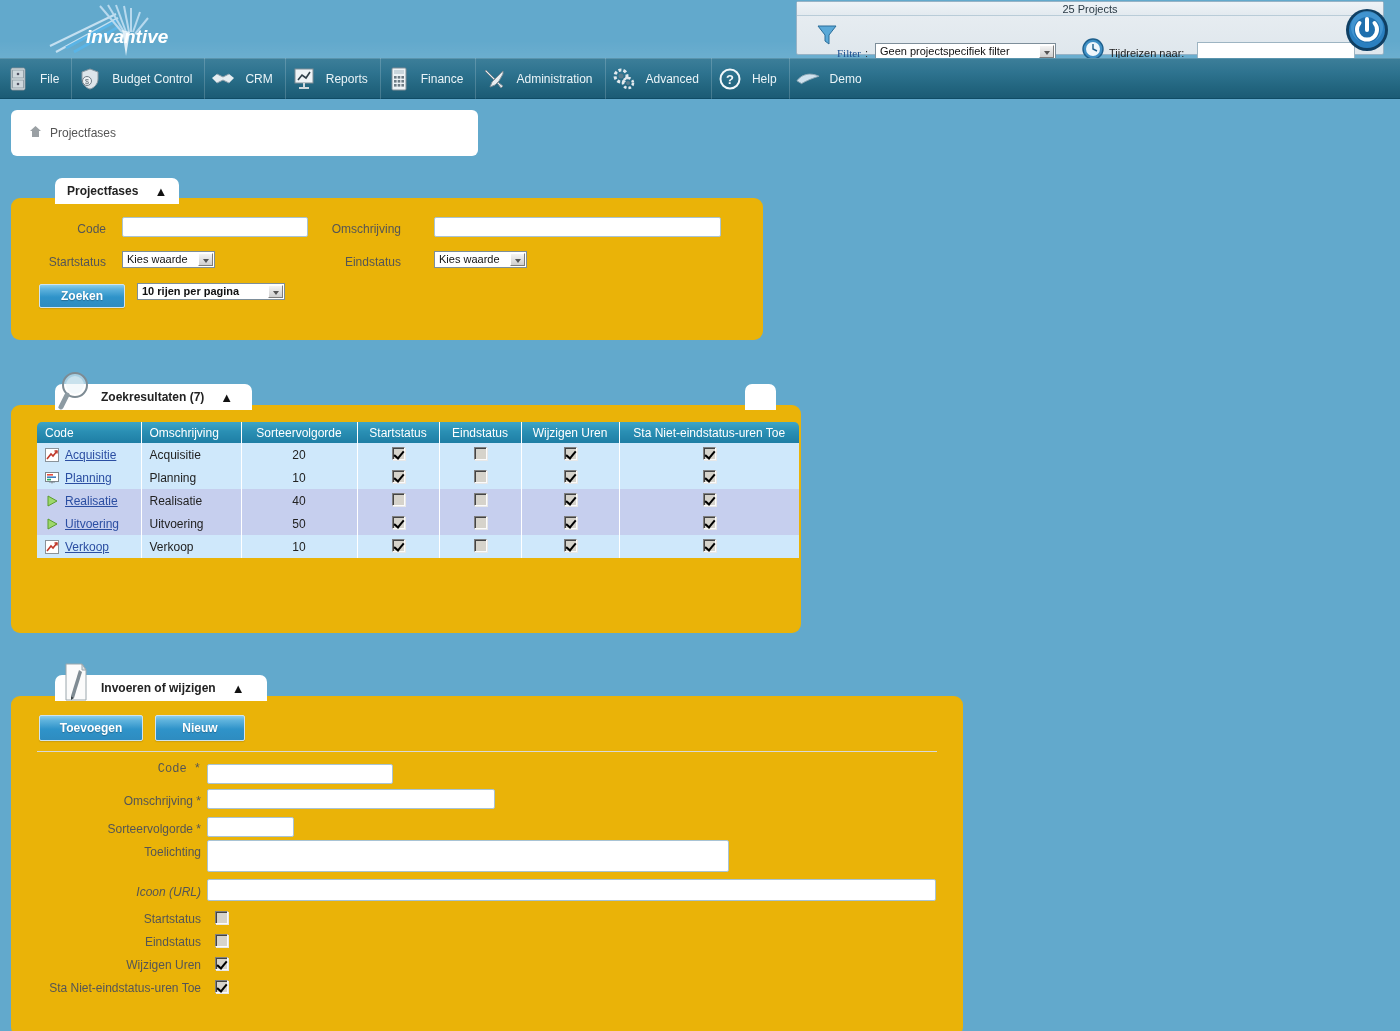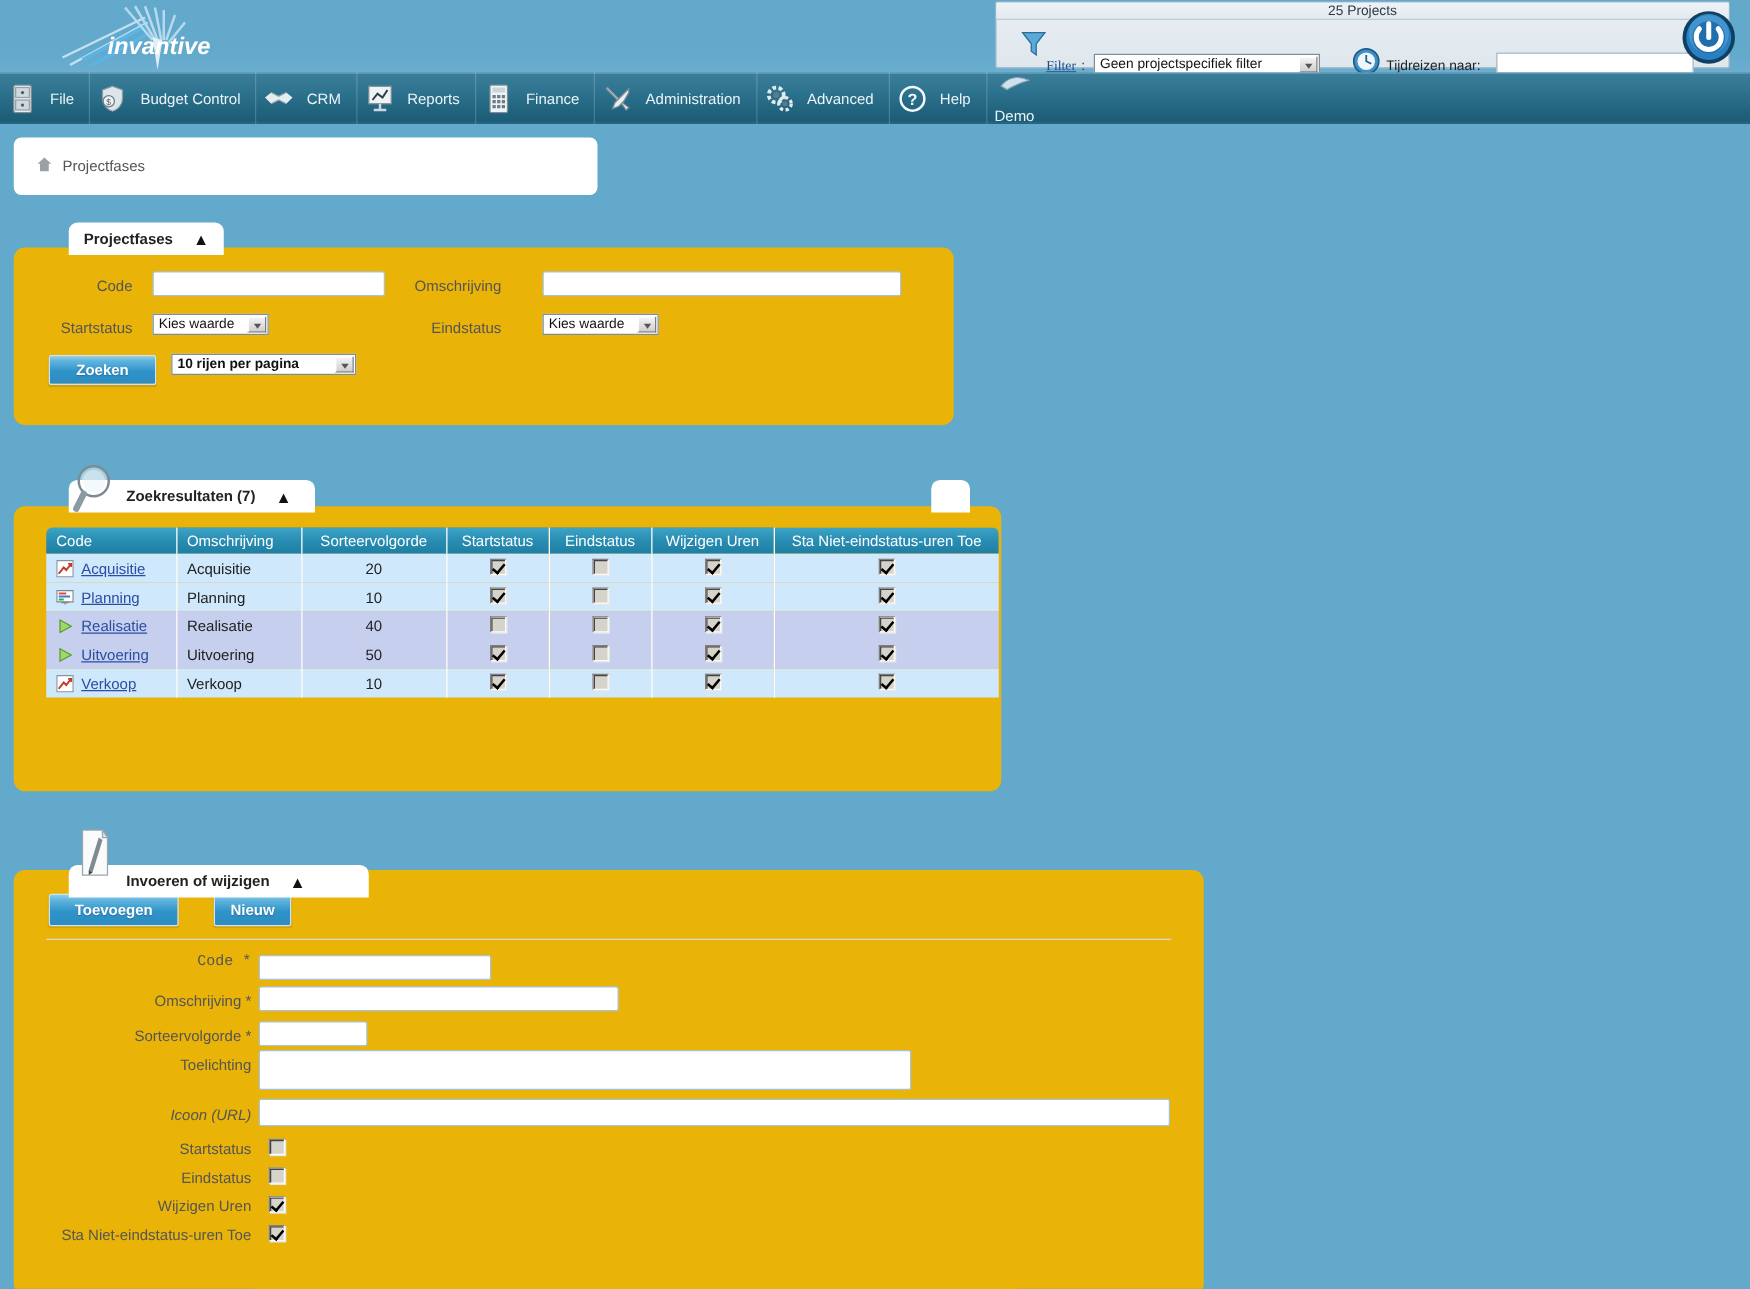--- a/index.html
+++ b/index.html
@@ -88,21 +88,21 @@
     border-top:1px solid #5a94ad;
     border-bottom:1px solid #0f4c66;
     display:flex; align-items:center;
   }
   .menu-item {
     display:flex; align-items:center; height:41px; padding:0 12px 0 6px;
     color:#eaf4f8; font-size:12px; cursor:pointer; position:relative;
     border-right:1px solid rgba(255,255,255,.18);
     gap:10px;
   }
-  .menu-item:last-child { border-right:none;flex-direction:column; }
+  .menu-item:last-child { border-right:none; }
   .menu-item .mlabel { white-space:nowrap; }
   .menu-ico { width:24px; height:26px; display:flex; align-items:center; justify-content:center; }
 
   
   .crumbbar {
     position:absolute; left:11px; top:110px; width:467px; height:46px;
     background:#fff; border-radius:6px;
     display:flex; align-items:center; padding-left:18px; gap:8px;
   }
   .crumb-text { font-size:12px; color:#555; }
@@ -188,21 +188,21 @@
     border-right:1px solid #fbfbfb; border-bottom:1px solid #fbfbfb;
     box-shadow: inset 1px 1px 0 #444, 1px 1px 0 #e8e8e8;
   }
   .cb.on:after {
     content:""; position:absolute; left:3px; top:1px;
     width:4px; height:8px; border:solid #000;
     border-width:0 2px 2px 0; transform:rotate(40deg);
   }
 
   
-  #entTab { left:55px; top:675px; padding-left:46px; width:240px;margin-top:17px; }
+  #entTab { left:55px; top:675px; padding-left:46px; width:212px; }
   #entPanel { left:11px; top:696px; width:952px; height:340px; }
   .pencil { position:absolute; left:60px; top:662px; z-index:4; }
   .hr { position:absolute; left:26px; top:55px; width:900px; height:1px; background:#d8d8d8; }
 
   .flbl { position:absolute; font-size:12px; color:#555; text-align:right; width:180px; }
   .ftxt { position:absolute; background:#fff; border:1px solid #a8c3d4; border-radius:2px; }
 </style>
 </head>
 <body>
 
@@ -521,21 +521,21 @@
 <div class="pencil">
   <svg width="30" height="42" viewBox="0 0 30 42">
     <path d="M6 2 H22 L26 8 V38 H6 Z" fill="#fbfbfb" stroke="#9aa6ac"></path>
     <path d="M22 2 L22 8 H26 Z" fill="#dde4e8" stroke="#9aa6ac"></path>
     <path d="M11 34 L19 8 L22 10 L14 36 Z" fill="#7f8b93"></path>
     <path d="M11 34 L14 36 L11 38 Z" fill="#3c4549"></path>
   </svg>
 </div>
 <div class="panel" id="entPanel">
   <div class="btn" style="left:28px; top:19px; width:104px; height:26px; line-height:24px;">Toevoegen</div>
-  <div class="btn" style="left:160px; top:19px; width:62px; height:26px; line-height:24px;">Nieuw</div>
+  <div class="btn" style="left:144px; top:19px; width:90px; height:26px; line-height:24px;">Nieuw</div>
   <div class="hr"></div>
 
   <span class="flbl" style="left:10px;  top:66px;font-family:Liberation Mono, monospace;">Code *</span>
   <div class="ftxt" style="left:196px; top:68px; width:186px; height:20px;"></div>
 
   <span class="flbl" style="left:10px;  top:98px;">Omschrijving *</span>
   <div class="ftxt" style="left:196px; top:93px; width:288px; height:20px;"></div>
 
   <span class="flbl" style="left:10px;  top:126px;">Sorteervolgorde *</span>
   <div class="ftxt" style="left:196px; top:121px; width:87px; height:20px;"></div>

